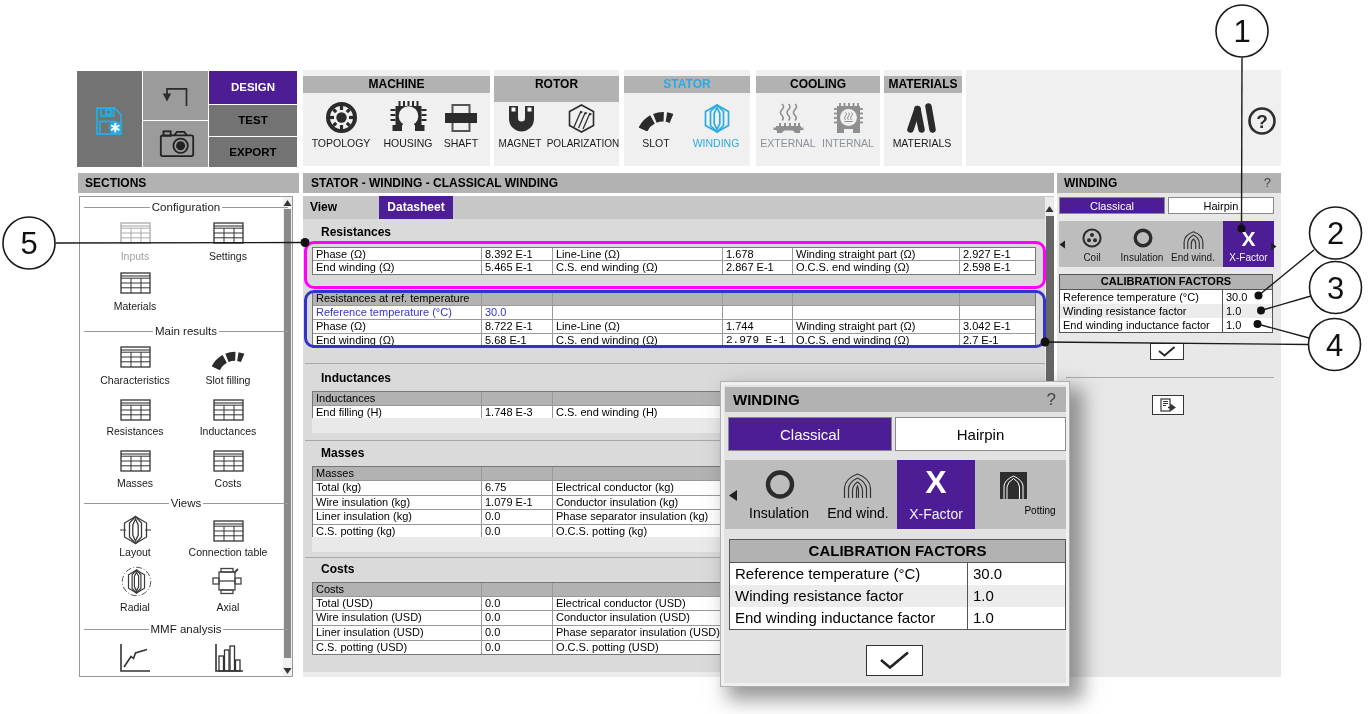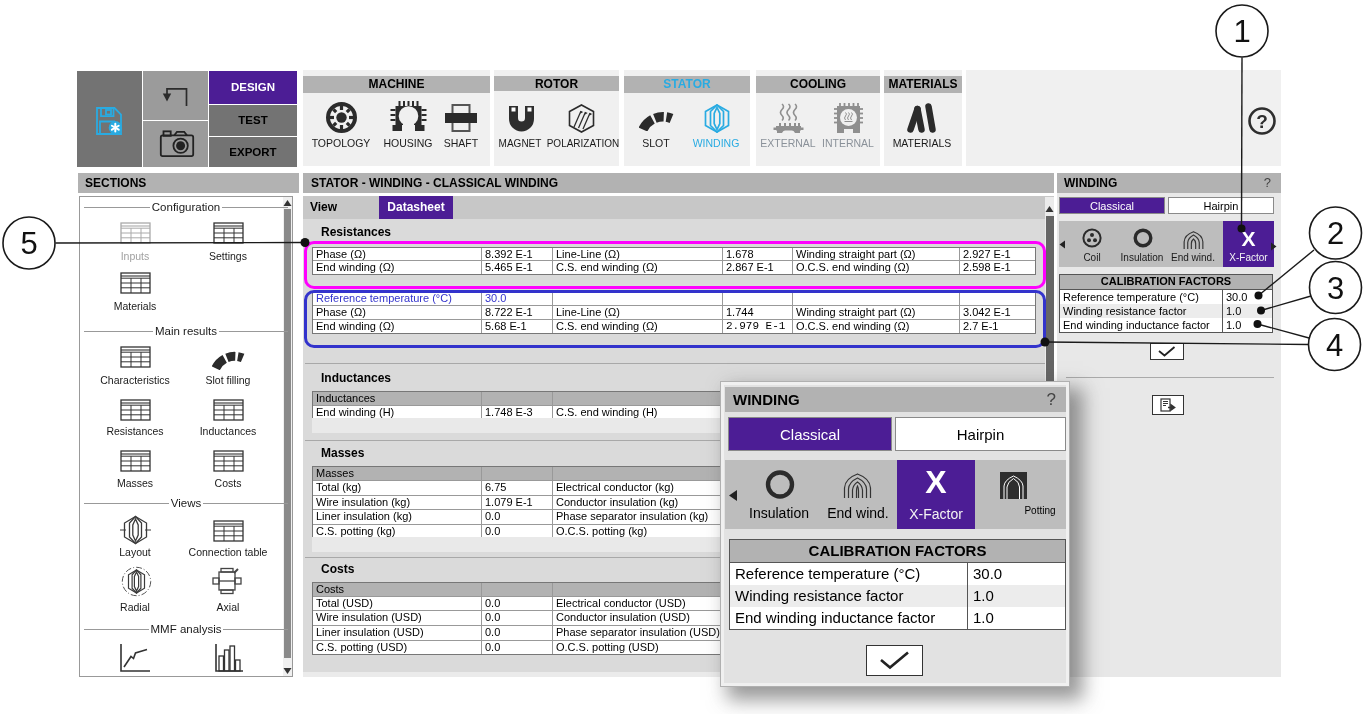--- a/index.html
+++ b/index.html
@@ -56,21 +56,21 @@
   <rect x="2" y="7" width="36" height="23" rx="2" fill="none" stroke="#222" stroke-width="2"></rect>
   <rect x="5" y="2.5" width="8" height="5" fill="none" stroke="#222" stroke-width="2"></rect>
   <path d="M17 7 l3 -4 h8 l3 4" fill="none" stroke="#222" stroke-width="2"></path>
   <circle cx="24" cy="18.5" r="8" fill="none" stroke="#222" stroke-width="2"></circle>
   <circle cx="24" cy="18.5" r="5" fill="#222"></circle>
 </svg>
 
 <div class="abs" style="left:303px;top:70px;width:978px;height:96px;background:#f0f0f0;"></div>
 
 <div class="hdrbar" style="left:303px;top:76px;width:187px;height:17px;text-align:center;line-height:17px;">MACHINE</div>
-<div class="hdrbar" style="left:494px;top:76px;width:125px;height:15px;text-align:center;line-height:17px;">ROTOR</div>
+<div class="hdrbar" style="left:494px;top:76px;width:125px;height:26px;text-align:center;line-height:17px;">ROTOR</div>
 <div class="hdrbar" style="left:624px;top:76px;width:126px;height:17px;text-align:center;line-height:17px;color:#29abe2;">STATOR</div>
 <div class="hdrbar" style="left:756px;top:76px;width:124px;height:17px;text-align:center;line-height:17px;">COOLING</div>
 <div class="hdrbar" style="left:884px;top:76px;width:78px;height:17px;text-align:center;line-height:17px;">MATERIALS</div>
 
 <div class="abs" style="left:490px;top:70px;width:4px;height:96px;background:#fff;"></div>
 <div class="abs" style="left:619px;top:70px;width:5px;height:96px;background:#fff;"></div>
 <div class="abs" style="left:750px;top:70px;width:6px;height:96px;background:#fff;"></div>
 <div class="abs" style="left:880px;top:70px;width:4px;height:96px;background:#fff;"></div>
 <div class="abs" style="left:962px;top:70px;width:4px;height:96px;background:#fff;"></div>
 
@@ -375,20 +375,28 @@
   <div class="trow r14">
       <div class="td" style="width:168px;">End winding (Ω)</div>
       <div class="td" style="width:71px;">5.465 E-1</div>
       <div class="td" style="width:170px;">C.S. end winding (Ω)</div>
       <div class="td" style="width:70px;">2.867 E-1</div>
       <div class="td" style="width:167px;">O.C.S. end winding (Ω)</div>
       <div class="td" style="width:76px;">2.598 E-1</div>
     </div>
 </div>
 <div class="tbl" style="left:312px;top:291px;width:722px;">
+  <div class="trow thead">
+      <div class="td" style="width:168px;">Resistances at ref. temperature</div>
+      <div class="td" style="width:71px;"></div>
+      <div class="td" style="width:170px;"></div>
+      <div class="td" style="width:70px;"></div>
+      <div class="td" style="width:167px;"></div>
+      <div class="td" style="width:76px;"></div>
+    </div>
   <div class="trow r14" style="color:#3333cc;">
       <div class="td" style="width:168px;">Reference temperature (°C)</div>
       <div class="td" style="width:71px;">30.0</div>
       <div class="td" style="width:170px;"></div>
       <div class="td" style="width:70px;"></div>
       <div class="td" style="width:167px;"></div>
       <div class="td" style="width:76px;"></div>
     </div>
   <div class="trow r14">
       <div class="td" style="width:168px;">Phase (Ω)</div>
@@ -413,21 +421,21 @@
 <div class="tbl" style="left:312px;top:390.5px;width:722px;">
   <div class="trow thead">
       <div class="td" style="width:168px;">Inductances</div>
       <div class="td" style="width:71px;"></div>
       <div class="td" style="width:170px;"></div>
       <div class="td" style="width:70px;"></div>
       <div class="td" style="width:167px;"></div>
       <div class="td" style="width:76px;"></div>
     </div>
   <div class="trow">
-      <div class="td" style="width:168px;">End winding (H)</div>
+      <div class="td" style="width:168px;">End filling (H)</div>
       <div class="td" style="width:71px;">1.748 E-3</div>
       <div class="td" style="width:170px;">C.S. end winding (H)</div>
       <div class="td" style="width:70px;">8.74 E-4</div>
       <div class="td" style="width:167px;">O.C.S. end winding (H)</div>
       <div class="td" style="width:76px;">8.74 E-4</div>
     </div>
 </div>
 <div class="abs" style="left:312px;top:418px;width:722px;height:15px;background:#e9e9e9;"></div>
 <div class="abs" style="left:305px;top:440px;width:740px;height:1px;background:#a8a8a8;"></div>
 

